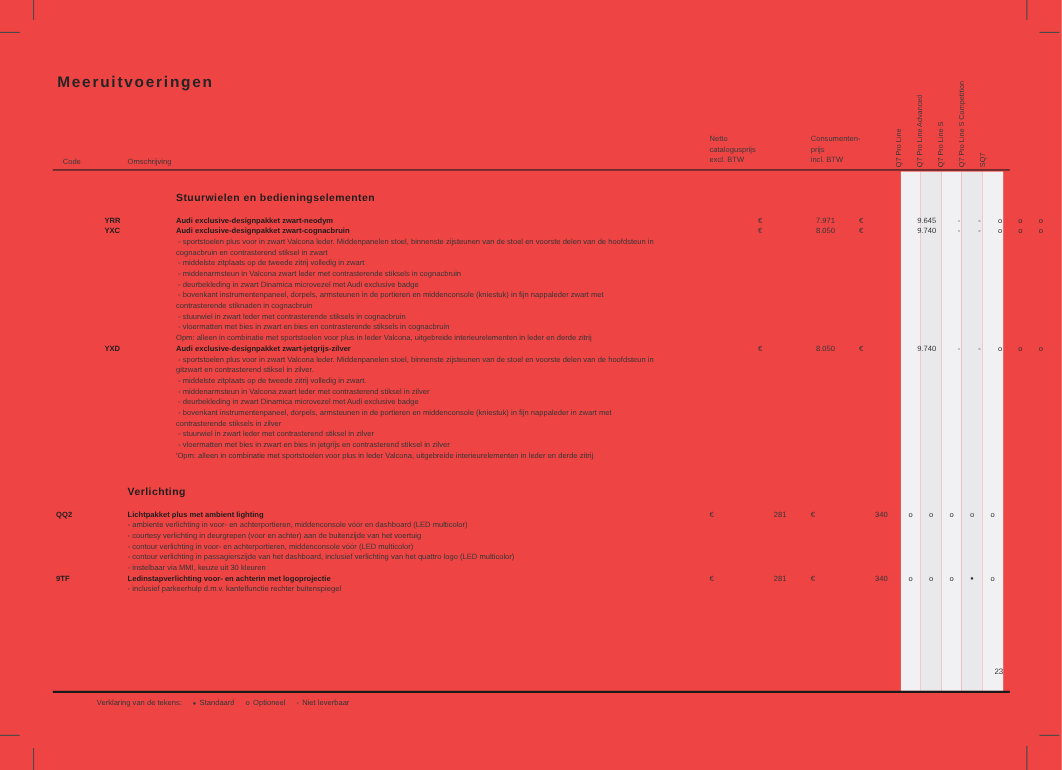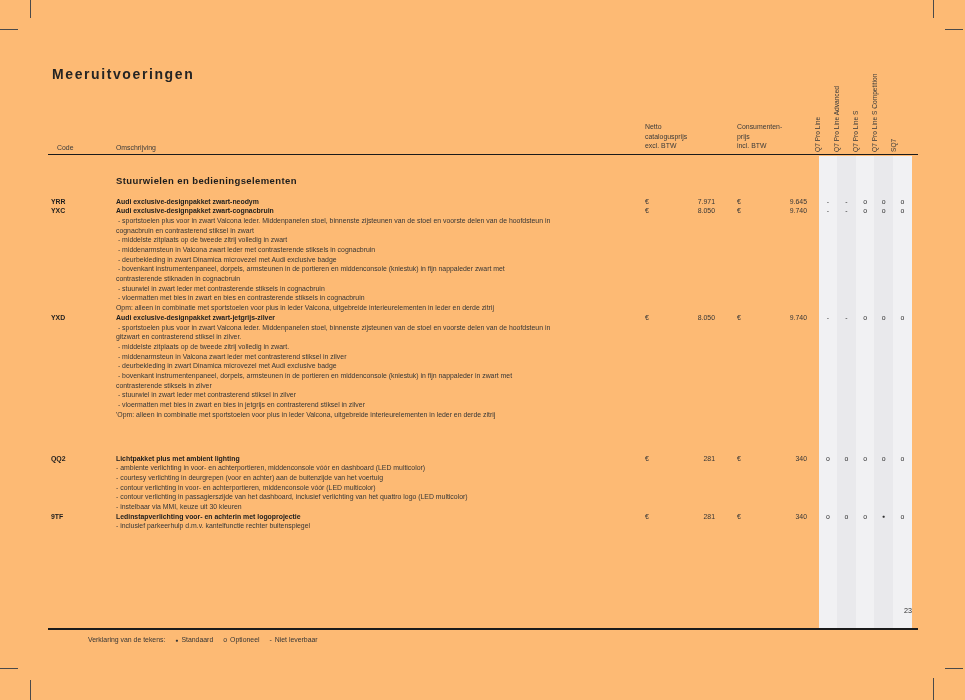--- a/index.html
+++ b/index.html
@@ -3,21 +3,21 @@
 <meta charset="utf-8">
 <style>
   html,body{margin:0;padding:0;}
   body{
     width:965px;height:700px;position:relative;overflow:hidden;
     background:#ffffff;
     font-family:"Liberation Sans",sans-serif;
     color:#363636;
     -webkit-font-smoothing:antialiased;
   }
-  .page{position:absolute;inset:0;background:#fdba74;}
+  .page{position:absolute;inset:0;background:#ef4444;}
 
   
   .crop{position:absolute;background:#4a4a4a;}
 
   
   .title{
     position:absolute;left:52px;top:66px;
     font-size:14px;font-weight:bold;color:#242424;letter-spacing:1.6px;
   }
 
@@ -42,21 +42,21 @@
   .footer-rule{top:628px;height:1.9px;}
 
   
   .band{position:absolute;top:155.6px;height:472.5px;width:18.6px;}
   .band-light{background:#f1f1f3;}
   .band-dark{background:#e9e9ec;}
   .b0{left:818.6px;} .b1{left:837.2px;} .b2{left:855.8px;} .b3{left:874.4px;} .b4{left:893px;}
 
   
   .section{position:absolute;left:0;right:0;}
-  .section-0{top:176px;} .section-1{top:443px;}
+  .section-0{top:176px;padding-left:44px;} .section-1{top:443px;}
   .section-heading{
     margin-left:116px;height:10px;line-height:10px;
     font-size:9.5px;font-weight:bold;color:#1d1d1d;letter-spacing:0.4px;
   }
   .rows{margin-top:10.6px;}
   .line{position:relative;height:9.7px;line-height:9.7px;font-size:6.9px;}
   .code{position:absolute;left:51px;font-weight:bold;color:#1d1d1d;}
   .desc{position:absolute;left:116px;white-space:pre;}
   .desc.bold{font-weight:bold;color:#1d1d1d;}
   .price{position:absolute;display:flex;justify-content:space-between;}
@@ -226,20 +226,21 @@
           </div>
           <div class="line">
             <span class="desc"> - vloermatten met bies in zwart en bies in jetgrijs en contrasterend stiksel in zilver</span>
           </div>
           <div class="line">
             <span class="desc">'Opm: alleen in combinatie met sportstoelen voor plus in leder Valcona, uitgebreide interieurelementen in leder en derde zitrij</span>
           </div>
         </div>
       </div>
       <div class="section section-1">
+        <div class="section-heading">Verlichting</div>
         <div class="rows">
           <div class="line">
             <span class="code">QQ2</span>
             <span class="desc bold">Lichtpakket plus met ambient lighting</span>
             <span class="price netto">
               <span class="cur">€</span>
               <span class="val">281</span>
             </span>
             <span class="price cons">
               <span class="cur">€</span>

